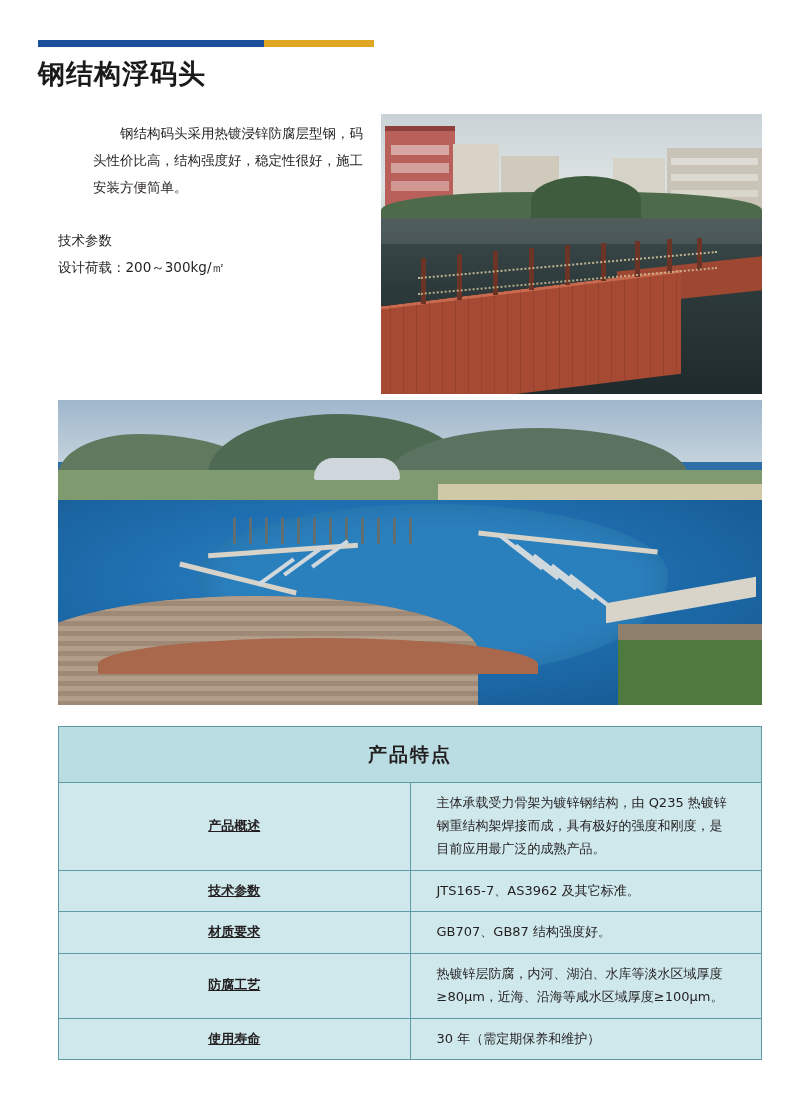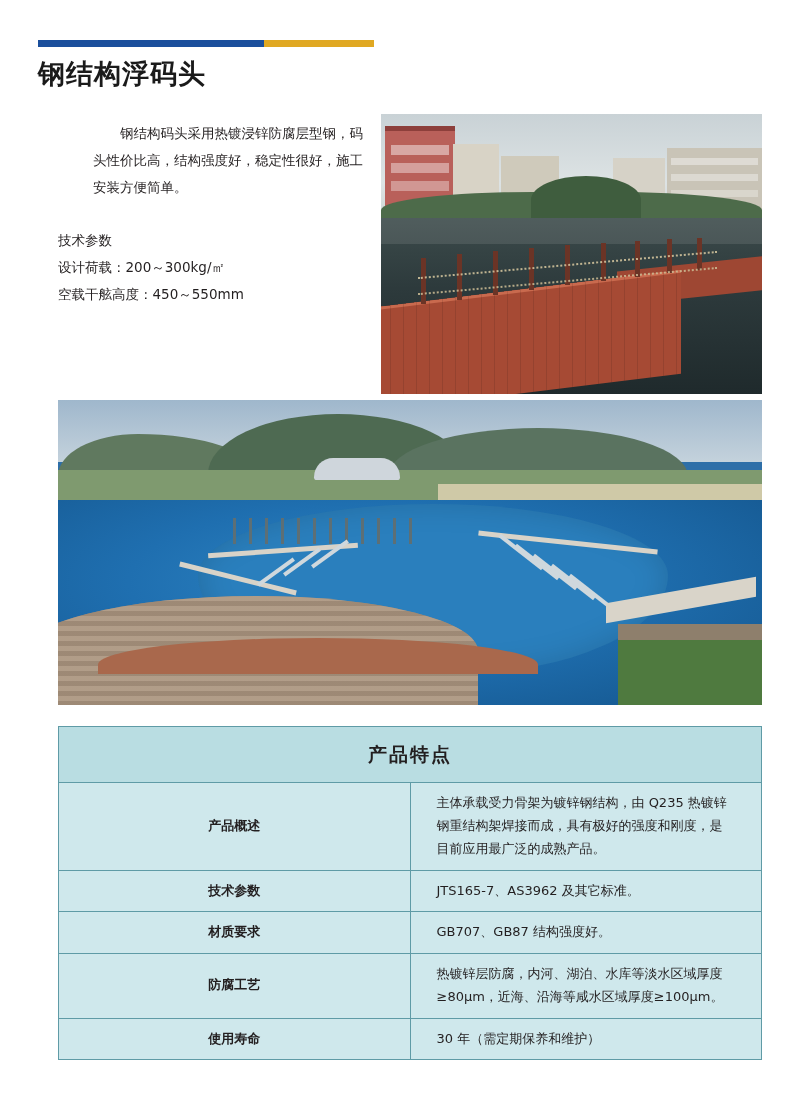--- a/index.html
+++ b/index.html
@@ -294,20 +294,21 @@
     font-weight: bold;
     padding: 11px 7px;
     letter-spacing: 2px;
   }
   td.label {
     width: 143px;
     background: #cfe8ec;
     text-align: center;
     font-weight: bold;
     white-space: nowrap;
+    text-decoration: underline;
   }
   td.value {
     background: #cfe8ec;
     text-align: left;
   }
 </style>
 </head>
 <body>
 
 <div class="header">
@@ -316,21 +317,20 @@
     <div class="seg-gold"></div>
   </div>
   <div class="page-title">钢结构浮码头</div>
 </div>
 
 <div class="intro">
   <p class="indent">钢结构码头采用热镀浸锌防腐层型钢，码头性价比高，结构强度好，稳定性很好，施工安装方便简单。</p>
   <div class="spec-block">
     <div>技术参数</div>
     <div>设计荷载：200～300kg/㎡</div>
-    <div>空载干舷高度：450～550mm</div>
   </div>
 </div>
 
 <div class="photo-top">
   <div class="p1-sky"></div>
   <div class="p1-b1"></div>
   <div class="p1-b2"></div>
   <div class="p1-b3"></div>
   <div class="p1-b4"></div>
   <div class="p1-b5"></div>

